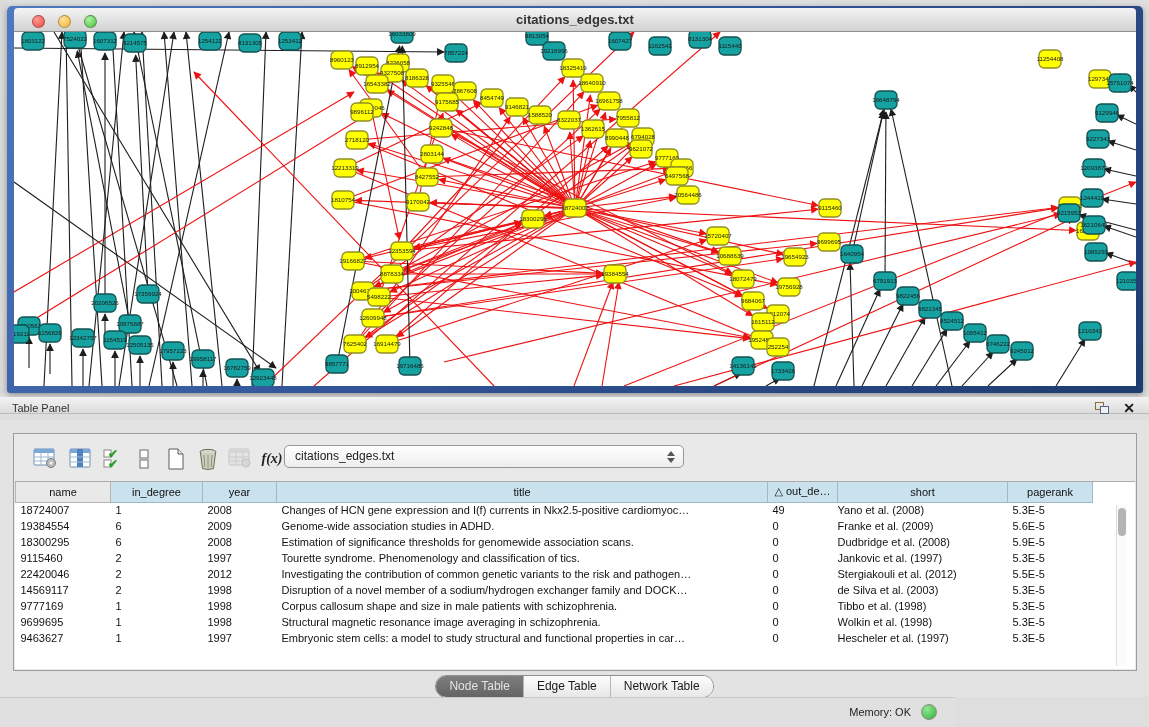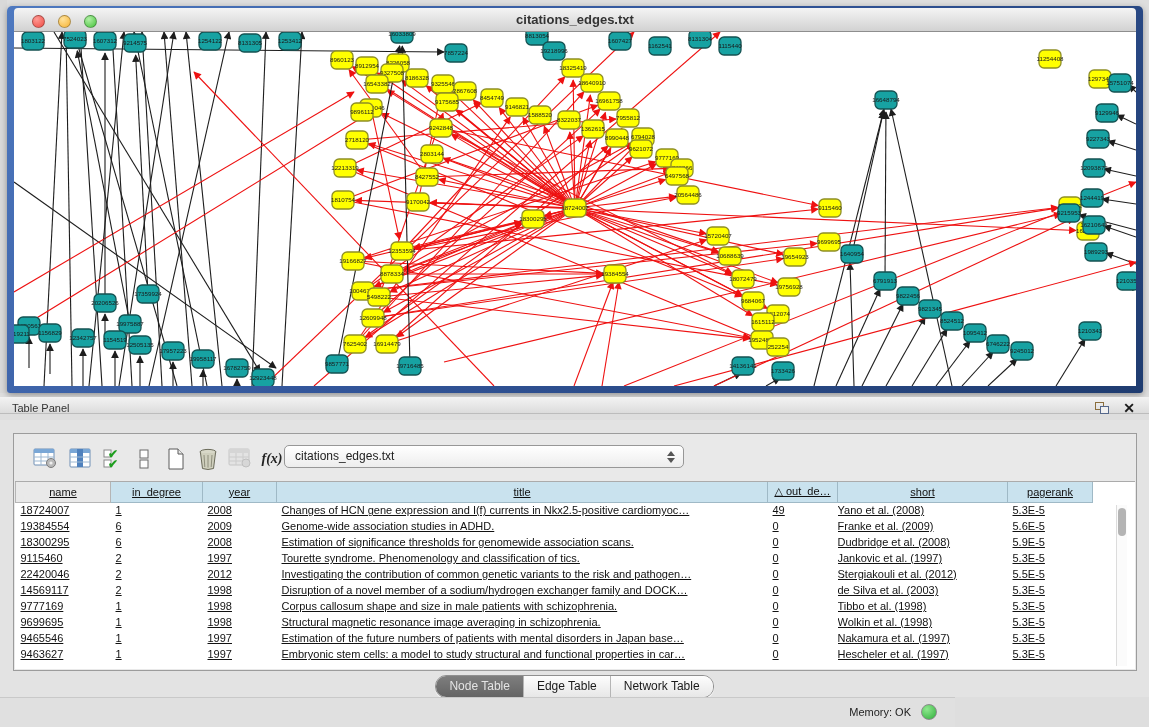--- a/index.html
+++ b/index.html
@@ -53,21 +53,21 @@
   .combo .stepper .up { position:absolute; top:1px; left:1px; width:0; height:0;
     border-left:4px solid transparent; border-right:4px solid transparent;
     border-bottom:5px solid #555; }
   .combo .stepper .dn { position:absolute; bottom:1px; left:1px; width:0; height:0;
     border-left:4px solid transparent; border-right:4px solid transparent;
     border-top:5px solid #555; }
 
   .table-area { position:absolute; left:1px; top:47px; right:1px; bottom:1px;
     background:#fff; border-top:1px solid #ababab; }
   table.data { border-collapse:collapse; table-layout:fixed; width:100%;
-    font-size:11px; color:#111;text-decoration:underline; }
+    font-size:11px; color:#111; }
   table.data th { height:20px; font-weight:normal; text-align:center;
     background:#c9e2ee; border:1px solid #9fb9c6; border-top:none; overflow:hidden;
     white-space:nowrap; }
   table.data th.first { background:#e9e9e9; border-color:#b5b5b5; }
   table.data th.filler { background:#fff; border:none; }
   table.data td { height:16px; padding:0 0 0 5px; white-space:nowrap; overflow:hidden;
     border:none; }
   table.data td.c5 { padding:0; }
   .col0{width:95px}.col1{width:92px}.col2{width:74px}.col3{width:491px}
   .col4{width:70px}.col5{width:170px}.col6{width:85px}
@@ -907,30 +907,20 @@
               <td class="c0">9699695</td>
               <td class="c1">1</td>
               <td class="c2">1998</td>
               <td class="c3">Structural magnetic resonance image averaging in schizophrenia.</td>
               <td class="c4">0</td>
               <td class="c5">Wolkin et al. (1998)</td>
               <td class="c6">5.3E-5</td>
               <td></td>
             </tr>
             <tr>
-              <td class="c0">9465546</td>
-              <td class="c1">1</td>
-              <td class="c2">1997</td>
-              <td class="c3">Estimation of the future numbers of patients with mental disorders in Japan base…</td>
-              <td class="c4">0</td>
-              <td class="c5">Nakamura et al. (1997)</td>
-              <td class="c6">5.3E-5</td>
-              <td></td>
-            </tr>
-            <tr>
               <td class="c0">9463627</td>
               <td class="c1">1</td>
               <td class="c2">1997</td>
               <td class="c3">Embryonic stem cells: a model to study structural and functional properties in car…</td>
               <td class="c4">0</td>
               <td class="c5">Hescheler et al. (1997)</td>
               <td class="c6">5.3E-5</td>
               <td></td>
             </tr>
           </tbody>

